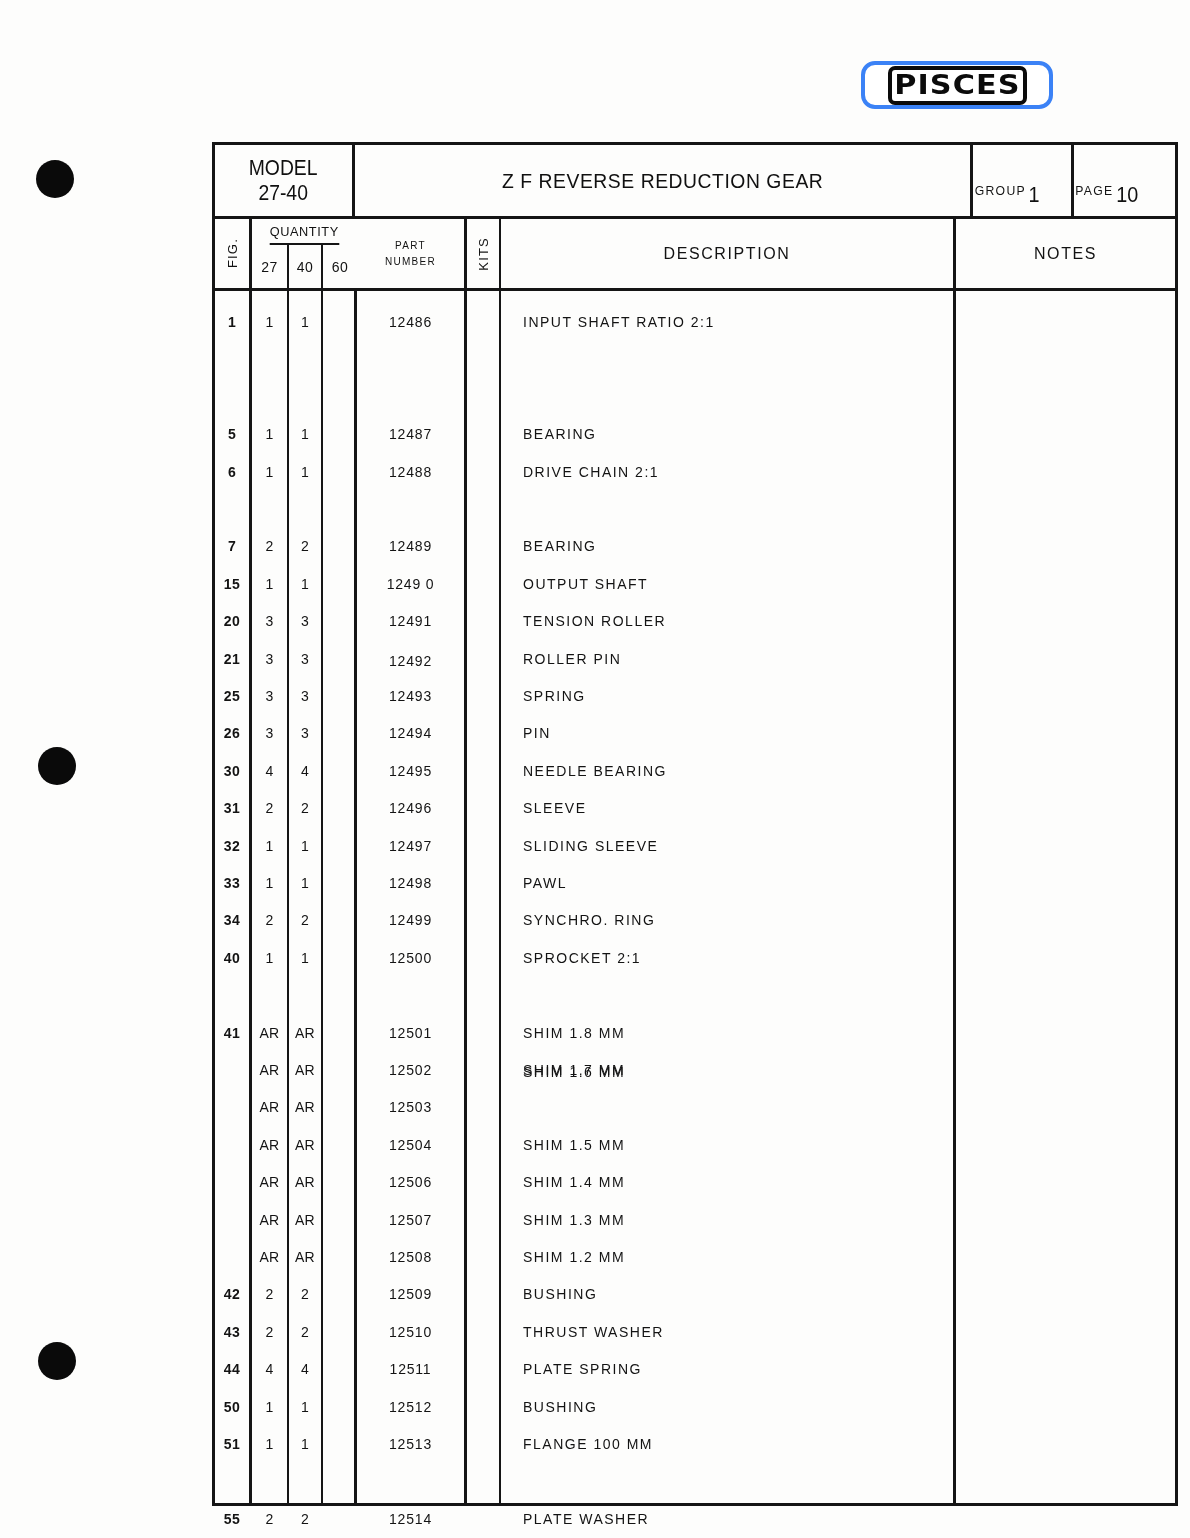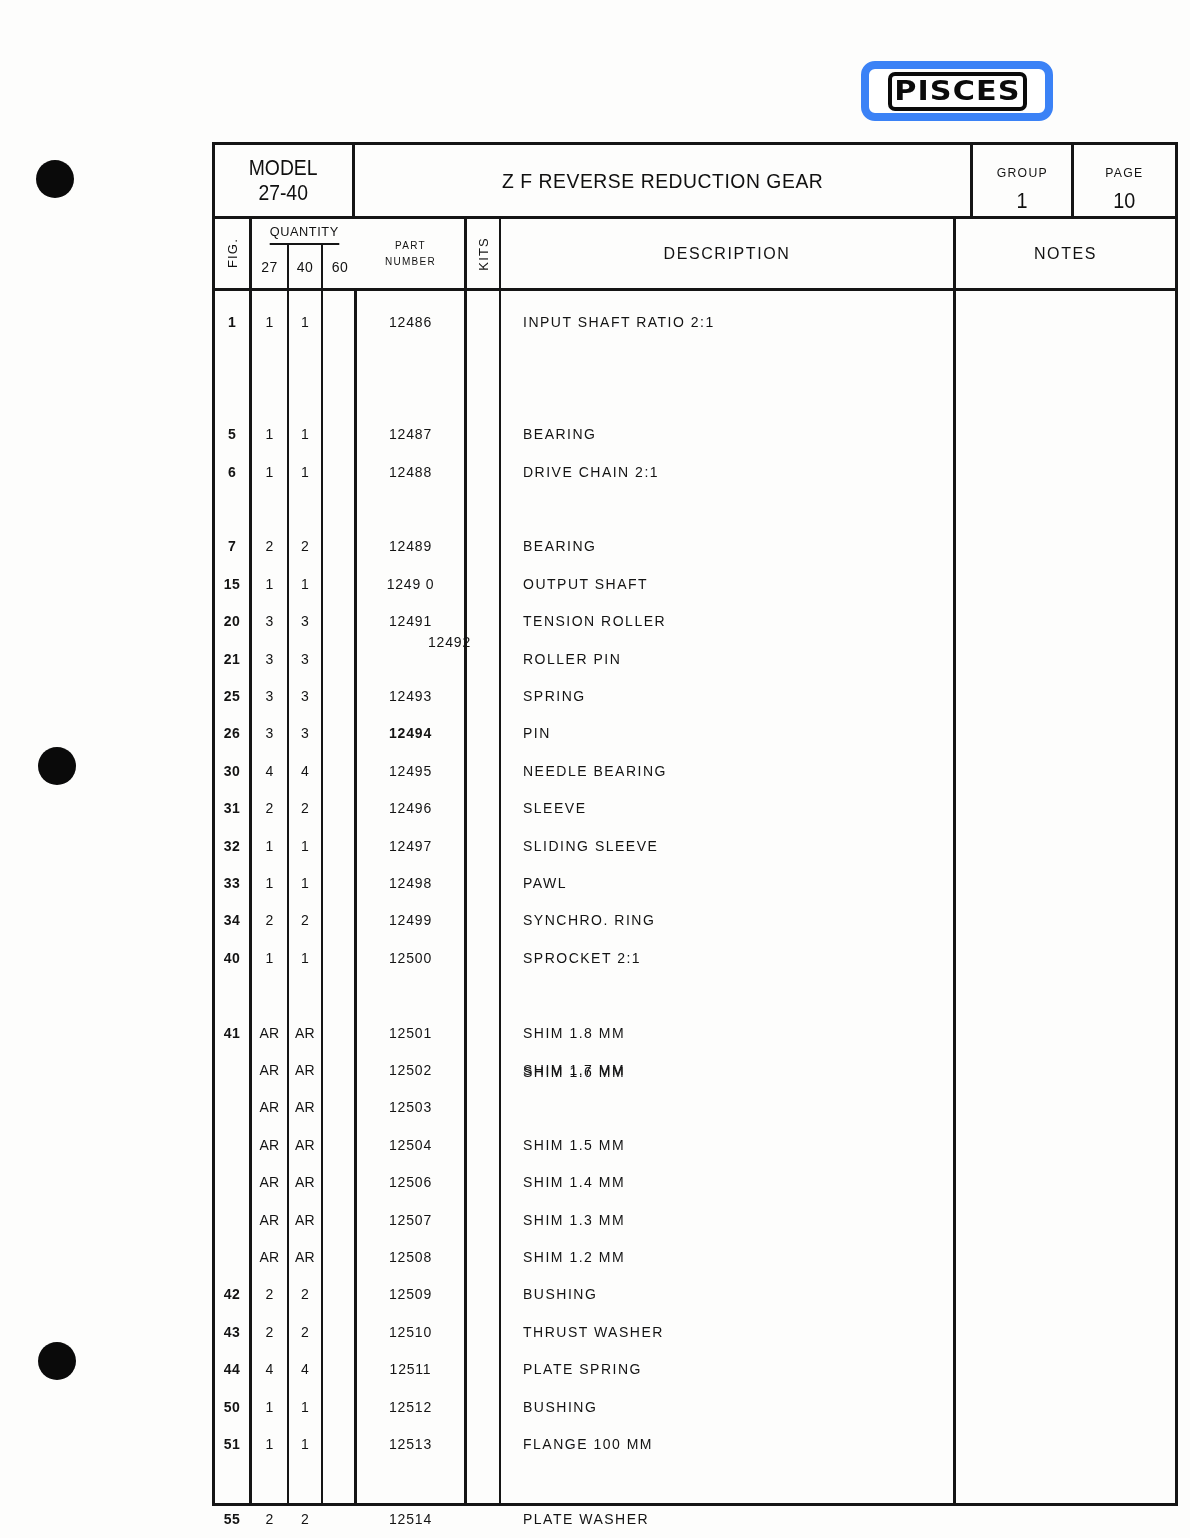--- a/index.html
+++ b/index.html
@@ -31,22 +31,22 @@
   .hole-1 { left: 36px; top: 160px; }
   .hole-2 { left: 38px; top: 747px; }
   .hole-3 { left: 38px; top: 1342px; }
 
   
   .logo-wrap {
     position: absolute;
     left: 861px;
     top: 61px;
     width: 192px;
-    height: 60px;
-    border: 8px solid #3b82f6;
+    height: 48px;
+    border: 4px solid #3b82f6;
     border-radius: 14px;
     background: #ffffff;
     box-sizing: border-box;
     display: flex;
     align-items: center;
     justify-content: center;
   }
   .logo-inner {
     border: 4px solid #0b0b0b;
     border-radius: 7px;
@@ -114,21 +114,21 @@
     font-family: "Liberation Sans Narrow", "Liberation Sans", sans-serif;
     font-size: 21px;
     letter-spacing: 0.6px;
     color: #101010;
     transform: scaleX(0.92);
   }
   .hdr-group, .hdr-page {
     width: 101px;
     box-sizing: border-box;
     display: flex;
-    flex-direction: column;
+    flex-direction: row;
     align-items: center;
     justify-content: flex-start;
     padding-top: 20px;
     text-align: right;
   }
   .hdr-group { border-right: 3px solid #151515; }
   .hdr-cap {
     font-size: 13px;
     letter-spacing: 1.4px;
     color: #141414;
@@ -461,23 +461,23 @@
           </div>
         </div>
       <div class="c-part">
           <div class="cellcol" id="col-part">
             <div class="rw ctr num" style="top: 22px;">12486</div>
             <div class="rw ctr num" style="top: 134.2px;">12487</div>
             <div class="rw ctr num" style="top: 171.6px;">12488</div>
             <div class="rw ctr num" style="top: 246.4px;">12489</div>
             <div class="rw ctr num" style="top: 283.8px;">1249 0</div>
             <div class="rw ctr num" style="top: 321.2px;">12491</div>
-            <div class="rw ctr num" style="top: 342px; margin-left: 39px;">12492</div>
+            <div class="rw ctr num" style="top: 361px;">12492</div>
             <div class="rw ctr num" style="top: 396px;">12493</div>
-            <div class="rw ctr num" style="top: 433.4px; font-weight: bold;">12494</div>
+            <div class="rw ctr num" style="top: 433.4px;">12494</div>
             <div class="rw ctr num" style="top: 470.8px;">12495</div>
             <div class="rw ctr num" style="top: 508.2px;">12496</div>
             <div class="rw ctr num" style="top: 545.6px;">12497</div>
             <div class="rw ctr num" style="top: 583px;">12498</div>
             <div class="rw ctr num" style="top: 620.4px;">12499</div>
             <div class="rw ctr num" style="top: 657.8px;">12500</div>
             <div class="rw ctr num" style="top: 732.6px;">12501</div>
             <div class="rw ctr num" style="top: 770px;">12502</div>
             <div class="rw ctr num" style="top: 807.4px;">12503</div>
             <div class="rw ctr num" style="top: 844.8px;">12504</div>

